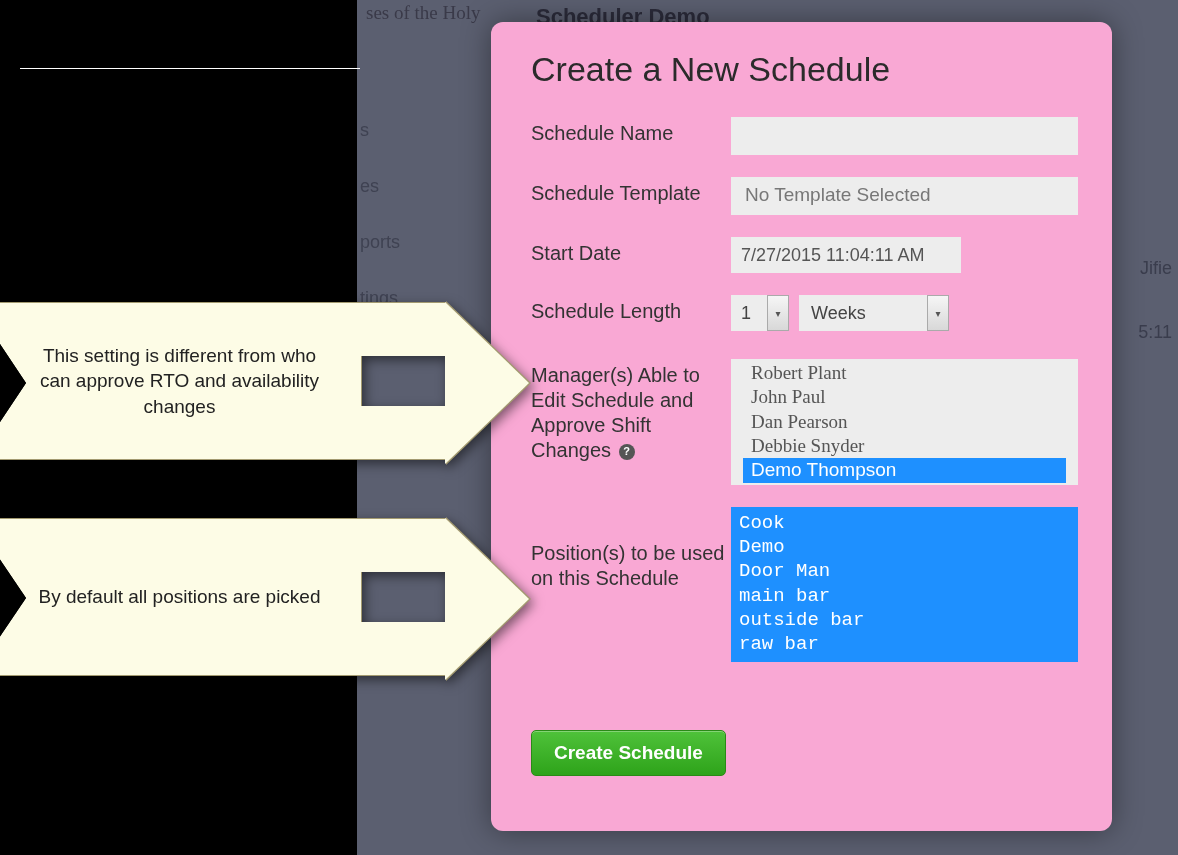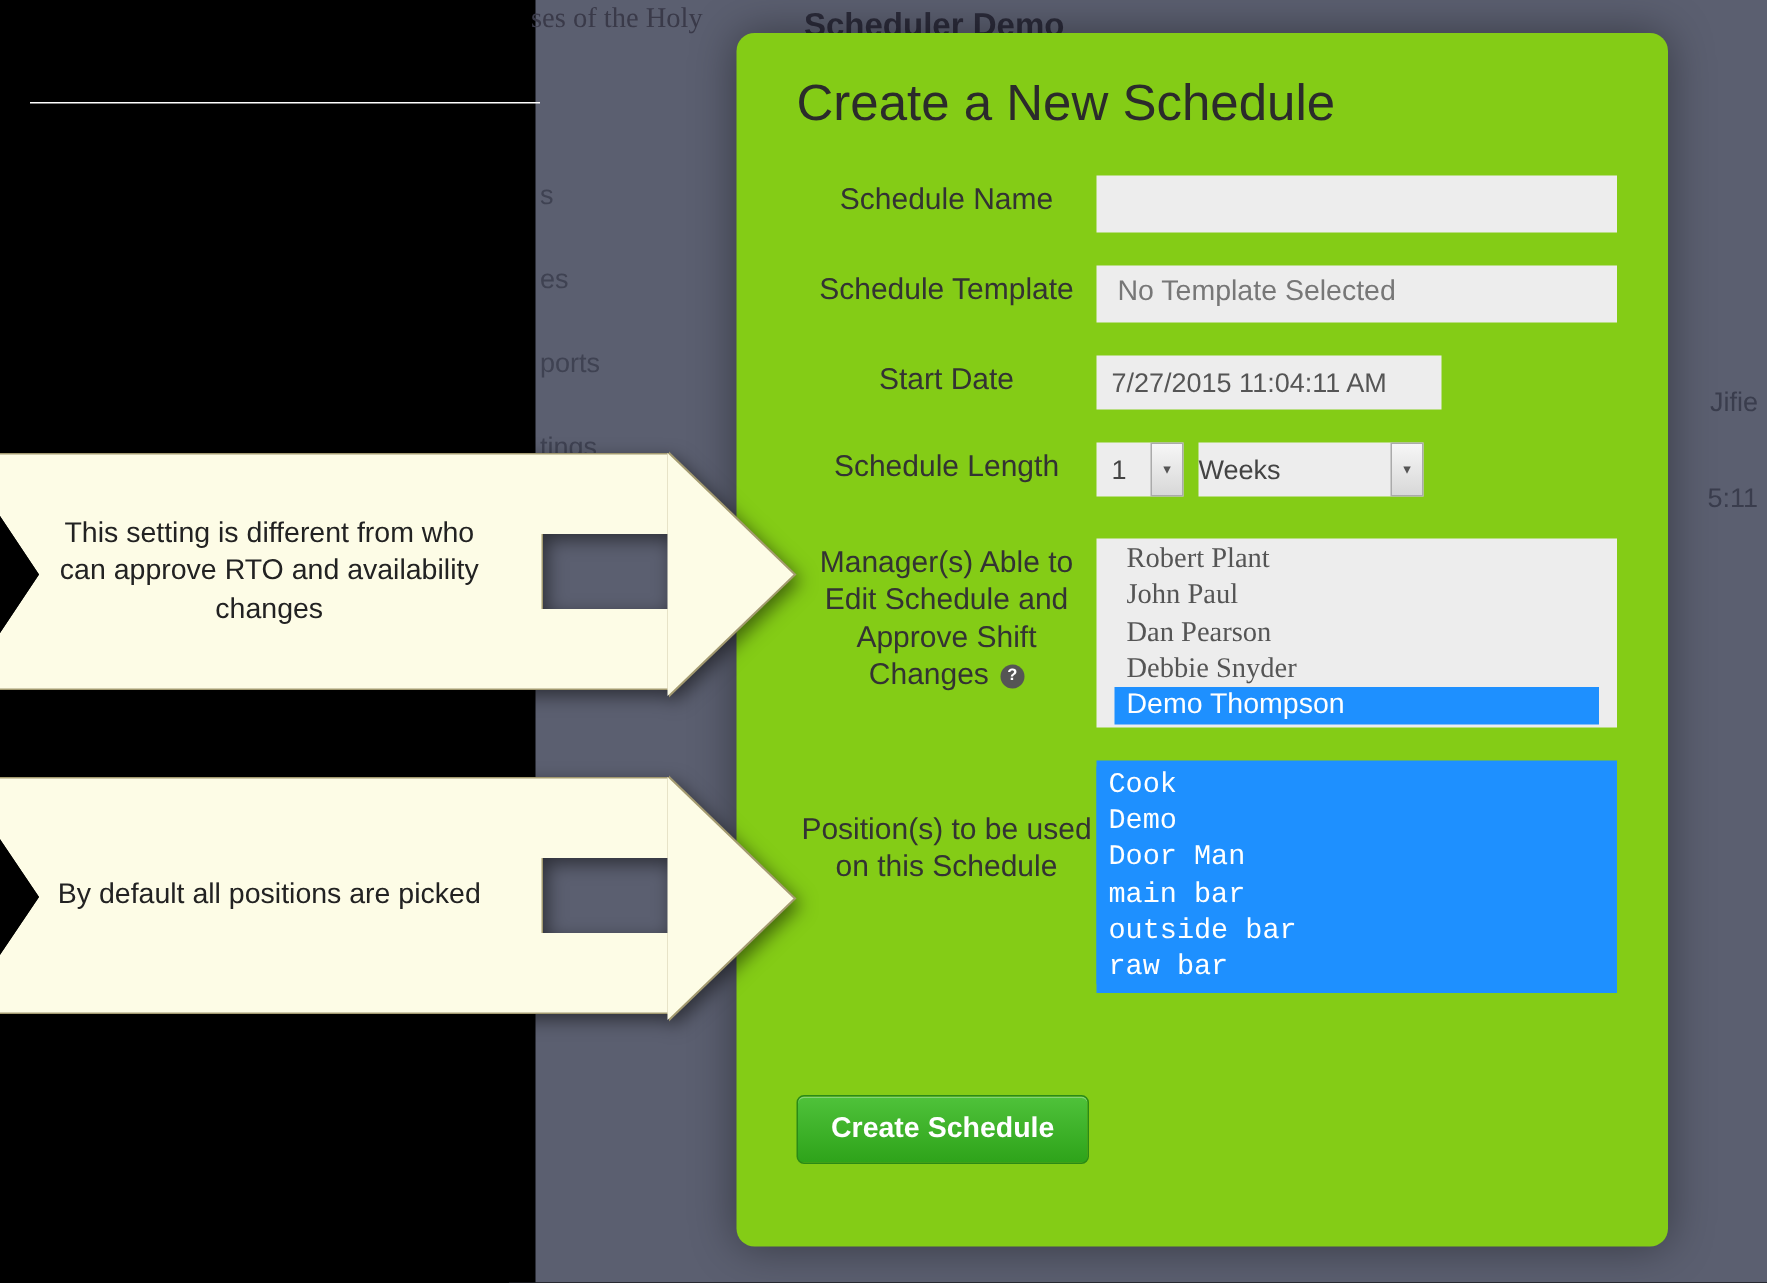--- a/index.html
+++ b/index.html
@@ -12,21 +12,21 @@
     position: relative;
   }
   .bg-overlay {
     position: absolute;
     left: 357px; top: 0;
     width: 821px; height: 855px;
     background: #5b5f70;
   }
   .bg-text1 {
     position: absolute;
-    left: 354px; top: 2px;
+    left: 366px; top: 2px;
     color: #3a3a49;
     font-size: 19px;
     font-weight: 400;
     font-family: Georgia, serif;
   }
   .bg-menu {
     position: absolute;
     left: 360px; top: 120px;
     color: #3f4252;
     font-size: 18px;
@@ -43,21 +43,21 @@
     position: absolute;
     left: 20px; top: 68px;
     width: 340px;
     border-top: 1.5px solid #fff;
   }
 
   .dialog {
     position: absolute;
     left: 491px; top: 22px;
     width: 621px; height: 809px;
-    background: #84cc16;
+    background: #f9a8d4;
     border-radius: 12px;
     padding: 22px 34px 30px 40px;
     box-shadow: 0 0 30px rgba(0,0,0,.4);
   }
   .dialog-title {
     font-size: 34px;
     color: #2b2b2b;
     font-weight: 400;
     margin: 6px 0 28px 0;
   }
@@ -66,21 +66,20 @@
     align-items: flex-start;
     margin-bottom: 22px;
   }
   .form-label {
     width: 200px;
     flex: 0 0 200px;
     font-size: 20px;
     color: #333;
     line-height: 1.25;
     padding-top: 4px;
-    text-align: center;
   }
   .form-field {
     flex: 1;
   }
   .text-input {
     width: 100%;
     height: 38px;
     background: #ededed;
     border: none;
     font-size: 18px;
@@ -131,20 +130,21 @@
     justify-content: center;
     font-size: 10px;
     color: #555;
   }
   .unit-select {
     display: flex;
     align-items: center;
     background: #ededed;
     height: 36px;
     width: 150px;
+    padding-left: 12px;
     font-size: 18px;
     color: #444;
     position: relative;
   }
   .unit-select .spinner-btn { right: 0; }
 
   .listbox {
     background: #ededed;
     width: 100%;
     font-size: 19px;

